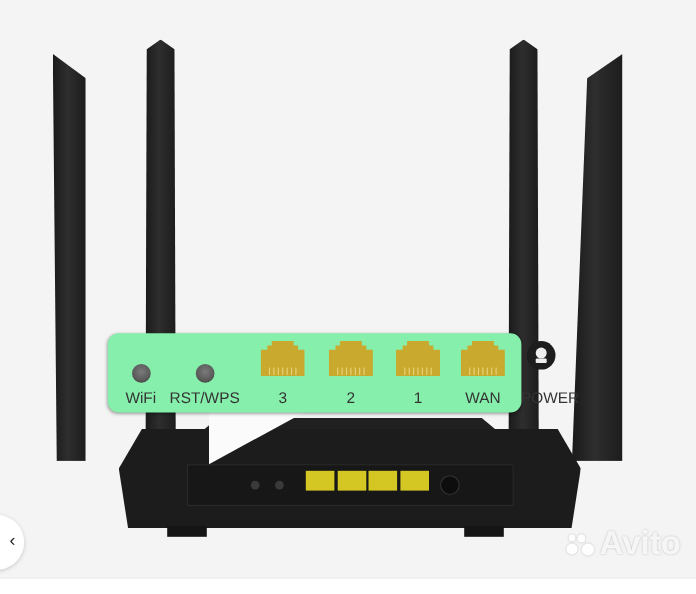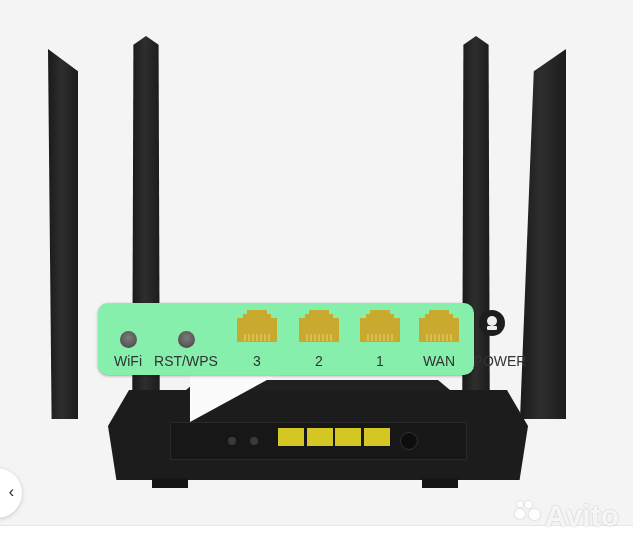--- a/index.html
+++ b/index.html
@@ -16,21 +16,21 @@
     .power-jack .inner { position:absolute; left:8px; top:6px; width:10px; height:10px; border-radius:50%; background:#eee; }
     .power-jack .bar { position:absolute; left:8px; top:16px; width:10px; height:4px; background:#eee; border-radius:1px; }
     .body-top { position:absolute; left:118px; top:380px; width:400px; height:40px; background:#202020; clip-path:polygon(8% 100%, 20% 0, 80% 0, 92% 100%); }
     .router-body { position:absolute; left:108px; top:390px; width:420px; height:90px; background:#1c1c1c; clip-path:polygon(5% 0,95% 0,100% 40%,98% 100%,2% 100%,0 40%); }
     .port-strip { position:absolute; left:170px; top:422px; width:295px; height:36px; background:#171717; border:1px solid #2a2a2a; }
     .mini-port { position:absolute; top:428px; width:26px; height:18px; background:#d4c623; }
     .mini-btn { position:absolute; top:437px; width:8px; height:8px; border-radius:50%; background:#3a3a3a; }
     .foot { position:absolute; top:478px; width:36px; height:10px; background:#151515; }
     .nav-btn { position:absolute; left:-28px; top:468px; width:50px; height:50px; border-radius:50%; background:#ffffff; box-shadow:0 1px 4px rgba(0,0,0,0.18); border:none; padding:0; cursor:pointer; }
     .nav-btn span { position:absolute; right:8px; top:15px; font-size:16px; color:#222; }
-    .watermark { position:absolute; right:14px; top:499px; font-size:30px; font-weight:bold; color:rgba(255,255,255,0.85); text-shadow:0 0 2px rgba(0,0,0,0.25); display:flex; gap:4px; }
+    .watermark { position:absolute; right:14px; top:478px; font-size:30px; font-weight:bold; color:rgba(255,255,255,0.85); text-shadow:0 0 2px rgba(0,0,0,0.25); display:flex; align-items:center; gap:4px; }
     .wm-dots { position:relative; width:26px; height:22px; }
     .wm-dots i { position:absolute; border-radius:50%; background:rgba(255,255,255,0.9); box-shadow:0 0 2px rgba(0,0,0,0.25); }
   </style>
 </head>
 <body>
 
 <div class="stage">
 
   <div class="antenna" style="left:48px; top:49px; width:30px; height:370px; clip-path:polygon(0 0,100% 6%,100% 100%,12% 100%);"></div>
   <div class="antenna" style="left:132px; top:36px; width:28px; height:440px; clip-path:polygon(5% 2%,50% 0,95% 2%,100% 100%,0 100%);"></div>

